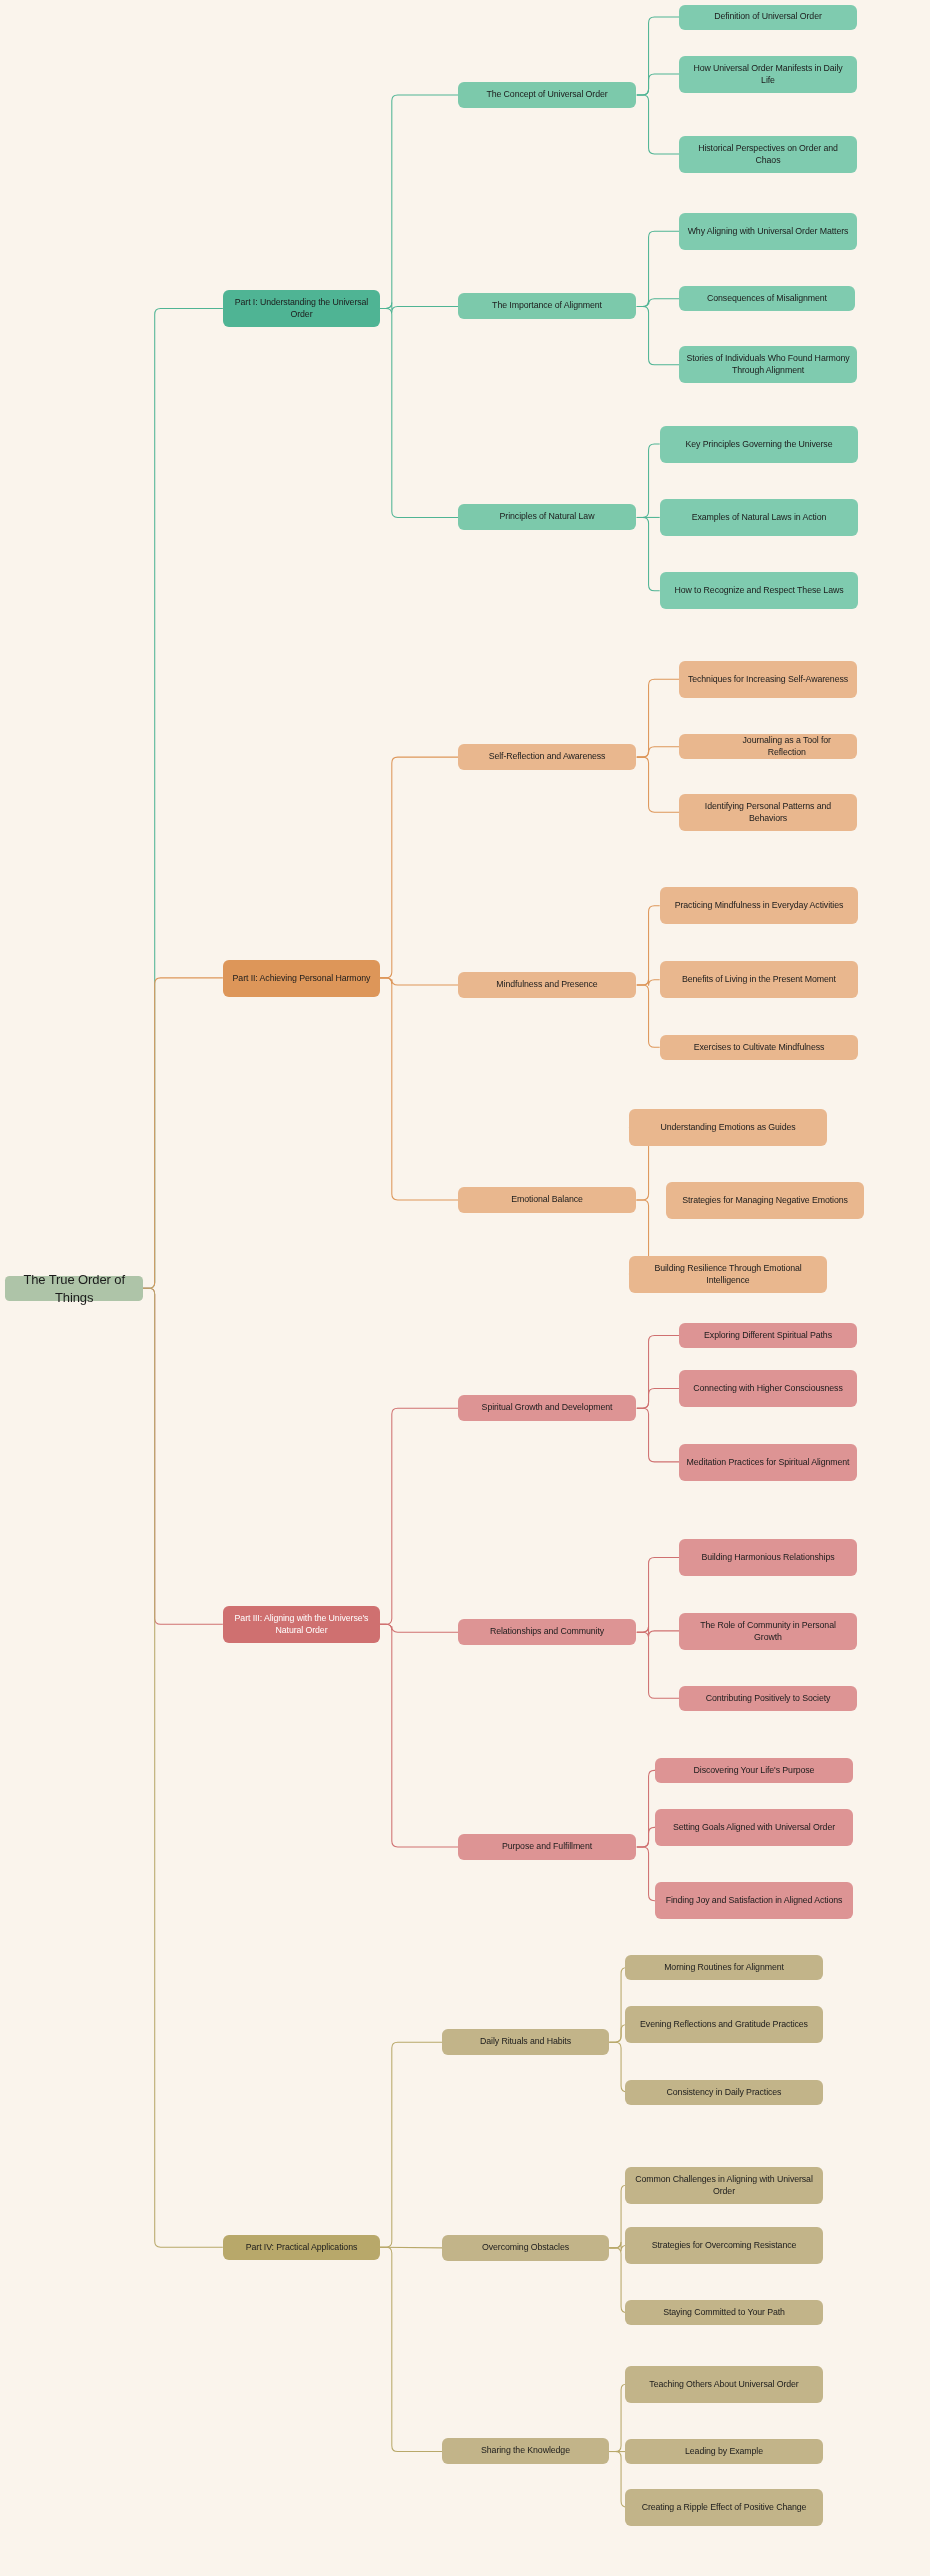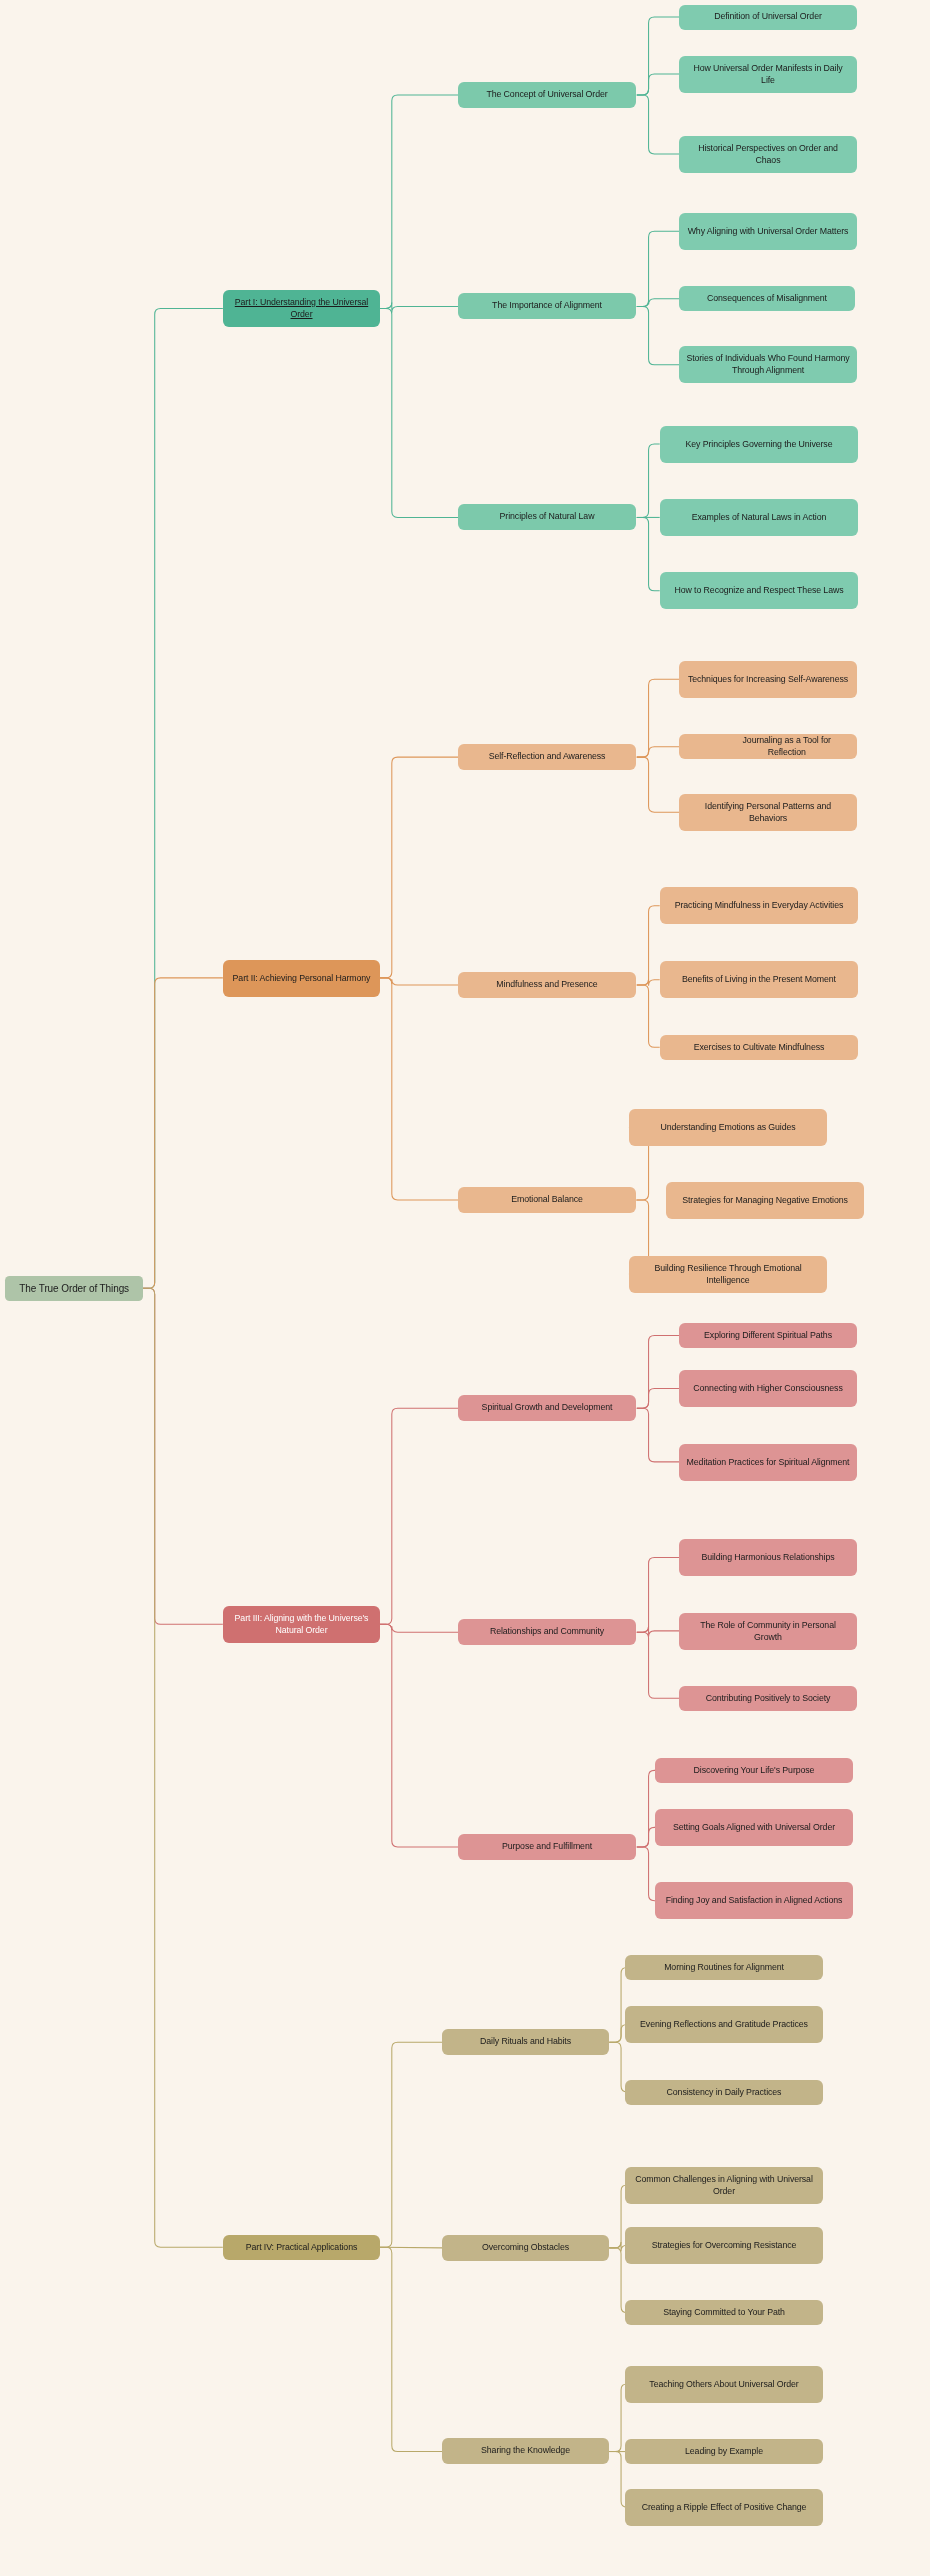--- a/index.html
+++ b/index.html
@@ -27,25 +27,25 @@
     border-radius:5.9px;
     padding:3.9px 6.5px;
     line-height:1.32;
     color:#1c1c1c;
     font-size:8.8px;
     letter-spacing:-0.1px;
     word-wrap:break-word;
   }
   .node.root{
     background:#aec4a8;
-    font-size:10px;
+    font-size:13px;
     border-radius:4.6px;
   }
   
-  .n-g1{background:#4fb494;text-decoration:underline;}
+  .n-g1{background:#4fb494;}
   .n-g2{background:#7cc9ab;}
   .n-g3{background:#7fcbaf;}
   
   .n-o1{background:#dd9659;}
   .n-o2{background:#e9b78e;}
   .n-o3{background:#e9b78e;}
   
   .n-r1{background:#cf7070;color:#ffffff;}
   .n-r2{background:#dd9494;}
   .n-r3{background:#dd9494;}

